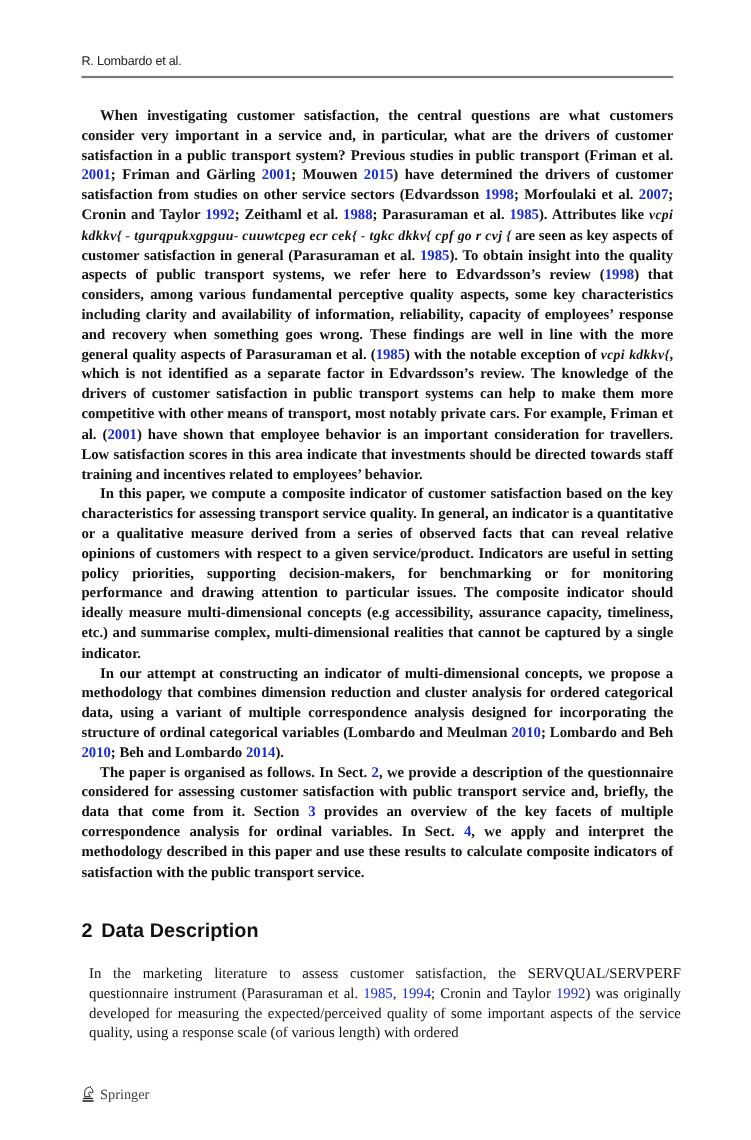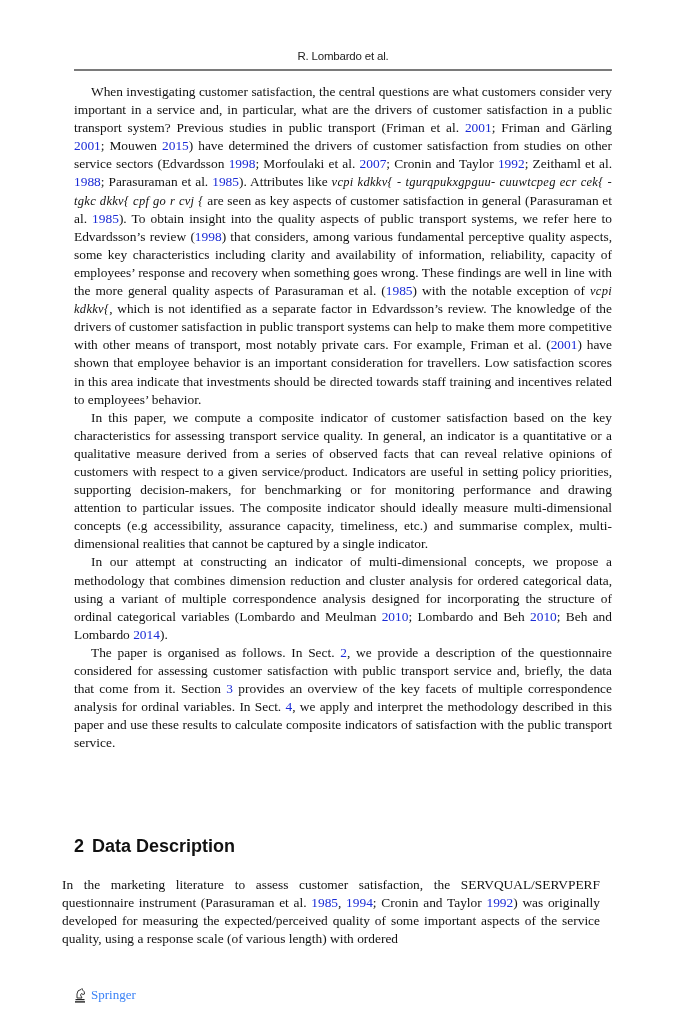--- a/index.html
+++ b/index.html
@@ -1,46 +1,46 @@
 <!DOCTYPE html>
 <html><head>
 <meta charset="utf-8">
 <style>
   html, body { margin: 0; padding: 0; background: #ffffff; }
   body { width: 683px; height: 1036px; position: relative; overflow: hidden; }
   .page { position: absolute; left: 0; top: 0; width: 683px; height: 1036px; }
   .running-head {
     position: absolute; left: 74px; width: 538px; top: 50px;
-    text-align: center; font-family: "Liberation Sans", sans-serif;
+    text-align: left; font-family: "Liberation Sans", sans-serif;
     font-size: 11.5px; color: #222; letter-spacing: -0.2px;
   }
   .head-rule {
     position: absolute; left: 74px; width: 538px; top: 69px; height: 2px; background: #7a7a7a;
   }
   .body-text {
-    position: absolute; left: 74px; width: 538px; top: 83px;
+    position: absolute; left: 74px; width: 538px; top: 96px;
     font-family: "Liberation Serif", serif; font-size: 13.4px; line-height: 18.1px;
-    color: #111; text-align: justify; hyphens: manual;
+    color: #111; text-align: justify; hyphens: manual; font-weight: bold;
   }
   .body-text p { margin: 0; text-indent: 17px; }
   .cite { color: #1a2bd6; }
   .garbled { font-style: italic; font-size: 12.5px; letter-spacing: 0.3px; }
   .section-title {
     position: absolute; left: 74px; top: 836px;
     font-family: "Liberation Sans", sans-serif; font-weight: bold; font-size: 18px; color: #111;
   }
   .section-title .num { margin-right: 8px; }
   .section-text {
-    position: absolute; left: 62px; width: 538px; top: 876px;
+    position: absolute; left: 81px; width: 538px; top: 876px;
     font-family: "Liberation Serif", serif; font-size: 13.4px; line-height: 18.1px;
     color: #111; text-align: justify;
   }
   .section-text p { margin: 0; }
-  .footer { position: absolute; left: 74px; top: 987px; display: flex; align-items: center;
-    font-family: "Liberation Serif", serif; font-size: 13px; color: #3b82f6; }
+  .footer { position: absolute; left: 74px; top: 987px; display: flex; align-items: flex-start;
+    font-family: "Liberation Serif", serif; font-size: 13px; color: #404040; }
   .footer svg { margin-right: 5px; }
 </style>
 </head>
 <body>
 
 <div class="page">
 
   <div class="running-head">R. Lombardo et al.</div>
   <div class="head-rule"></div>
 

